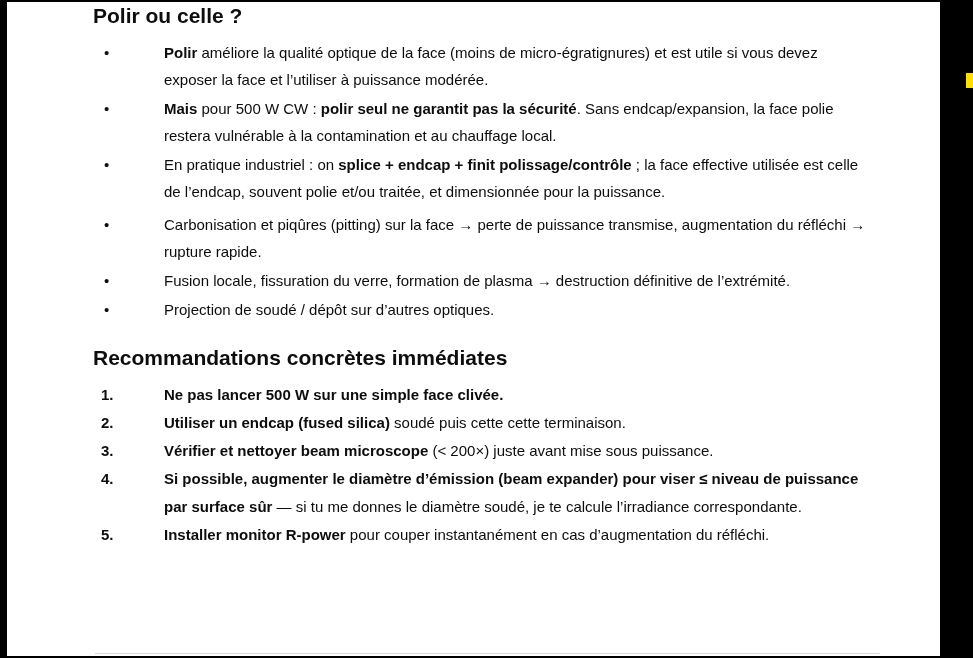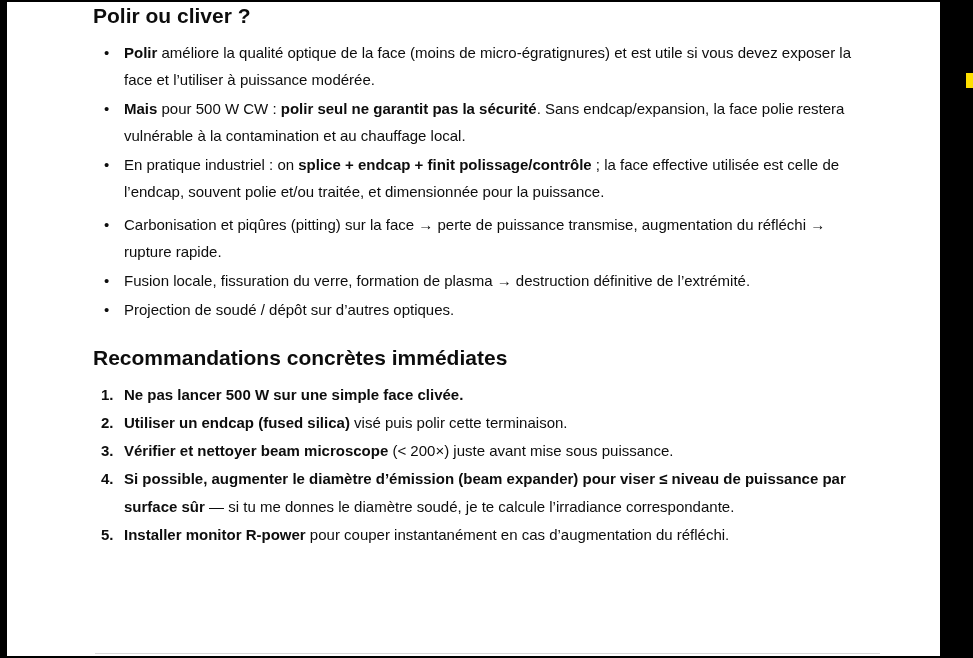--- a/index.html
+++ b/index.html
@@ -23,37 +23,37 @@
   h2{
     font-size:21px;line-height:26px;font-weight:700;
     margin:22px 0 10px 0;letter-spacing:0;
   }
   .content > h2:first-child{margin-top:1px;}
   .doc-list{list-style:none;margin:6px 0 0 0;padding:0;width:780px;font-size:15px;}
   ul.doc-list li{display:flex;line-height:27px;margin:2px 0;}
   ol.doc-list li{display:flex;line-height:28px;margin:0;}
   .li-marker{flex:0 0 31px;box-sizing:border-box;padding-left:11px;}
   .num-marker{flex:0 0 31px;box-sizing:border-box;padding-left:8px;font-weight:700;}
-  .li-text{flex:1 1 auto;}
+  .li-text{flex:1 1 auto;margin-left:40px;}
   .intro{font-size:15px;line-height:27px;margin:6px 0 0 0;width:780px;}
   b{font-weight:700;}
   .divider{position:absolute;left:95px;top:653px;width:785px;height:1px;background:var(--divider,#d9d9d9);}
 </style>
 </head>
 <body>
 
 <div class="frame-top"></div>
 <div class="frame-left"></div>
 <div class="scroll-track">
   <div class="scroll-marker"></div>
 </div>
 
 <main class="content">
 
-  <h2>Polir ou cliver ?</h2>
+  <h2>Polir ou celle ?</h2>
   <ul class="doc-list">
     <li>
       <span class="li-marker">•</span>
       <span class="li-text"><b>Polir</b><span> améliore la qualité optique de la face (moins de micro-égratignures) et est utile si vous devez exposer la face et l’utiliser à puissance modérée.</span></span>
     </li>
     <li>
       <span class="li-marker">•</span>
       <span class="li-text"><b>Mais</b><span> pour 500 W CW : </span><b>polir seul ne garantit pas la sécurité</b><span>. Sans endcap/expansion, la face polie restera vulnérable à la contamination et au chauffage local.</span></span>
     </li>
     <li>
@@ -78,21 +78,21 @@
   </ul>
 
   <h2>Recommandations concrètes immédiates</h2>
   <ol class="doc-list">
     <li>
       <span class="num-marker">1.</span>
       <span class="li-text"><b>Ne pas lancer 500 W sur une simple face clivée.</b></span>
     </li>
     <li>
       <span class="num-marker">2.</span>
-      <span class="li-text"><b>Utiliser un endcap (fused silica)</b><span> visé puis polir cette terminaison.</span></span>
+      <span class="li-text"><b>Utiliser un endcap (fused silica)</b><span> soudé puis cette cette terminaison.</span></span>
     </li>
     <li>
       <span class="num-marker">3.</span>
       <span class="li-text"><b>Vérifier et nettoyer beam microscope</b><span> (&lt; 200×) juste avant mise sous puissance.</span></span>
     </li>
     <li>
       <span class="num-marker">4.</span>
       <span class="li-text"><b>Si possible, augmenter le diamètre d’émission (beam expander) pour viser ≤ niveau de puissance par surface sûr</b><span> — si tu me donnes le diamètre soudé, je te calcule l’irradiance correspondante.</span></span>
     </li>
     <li>

